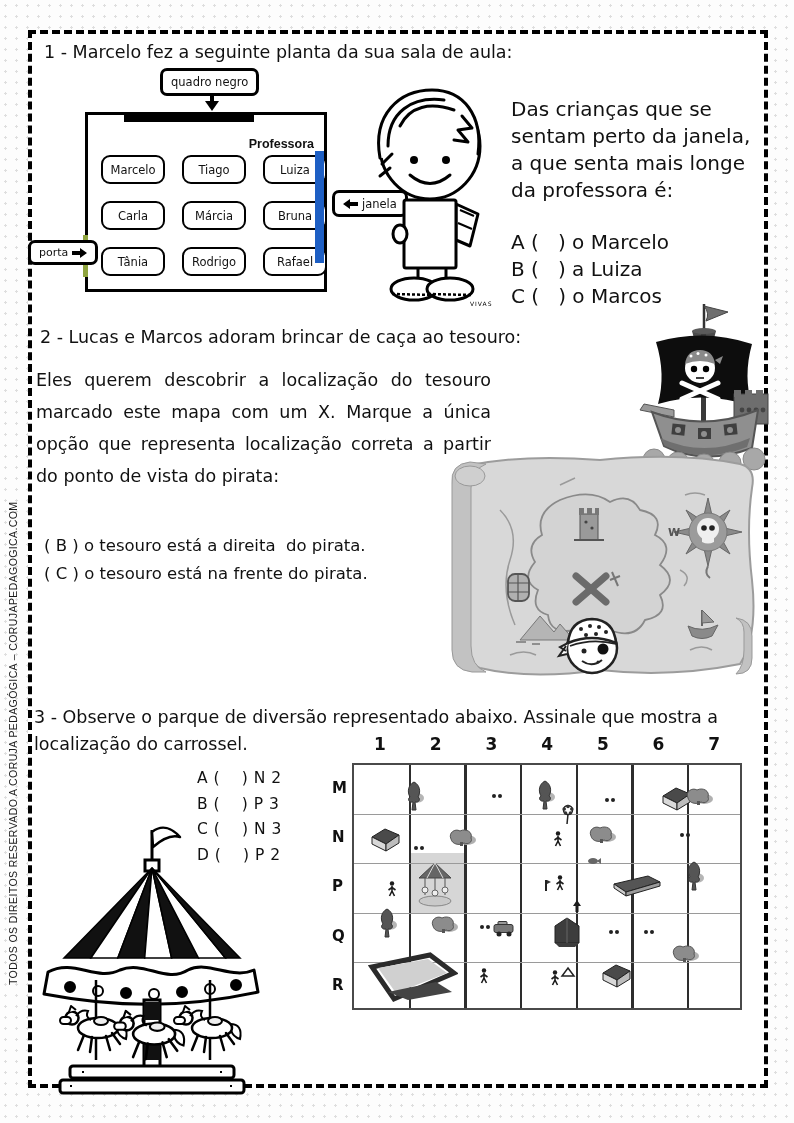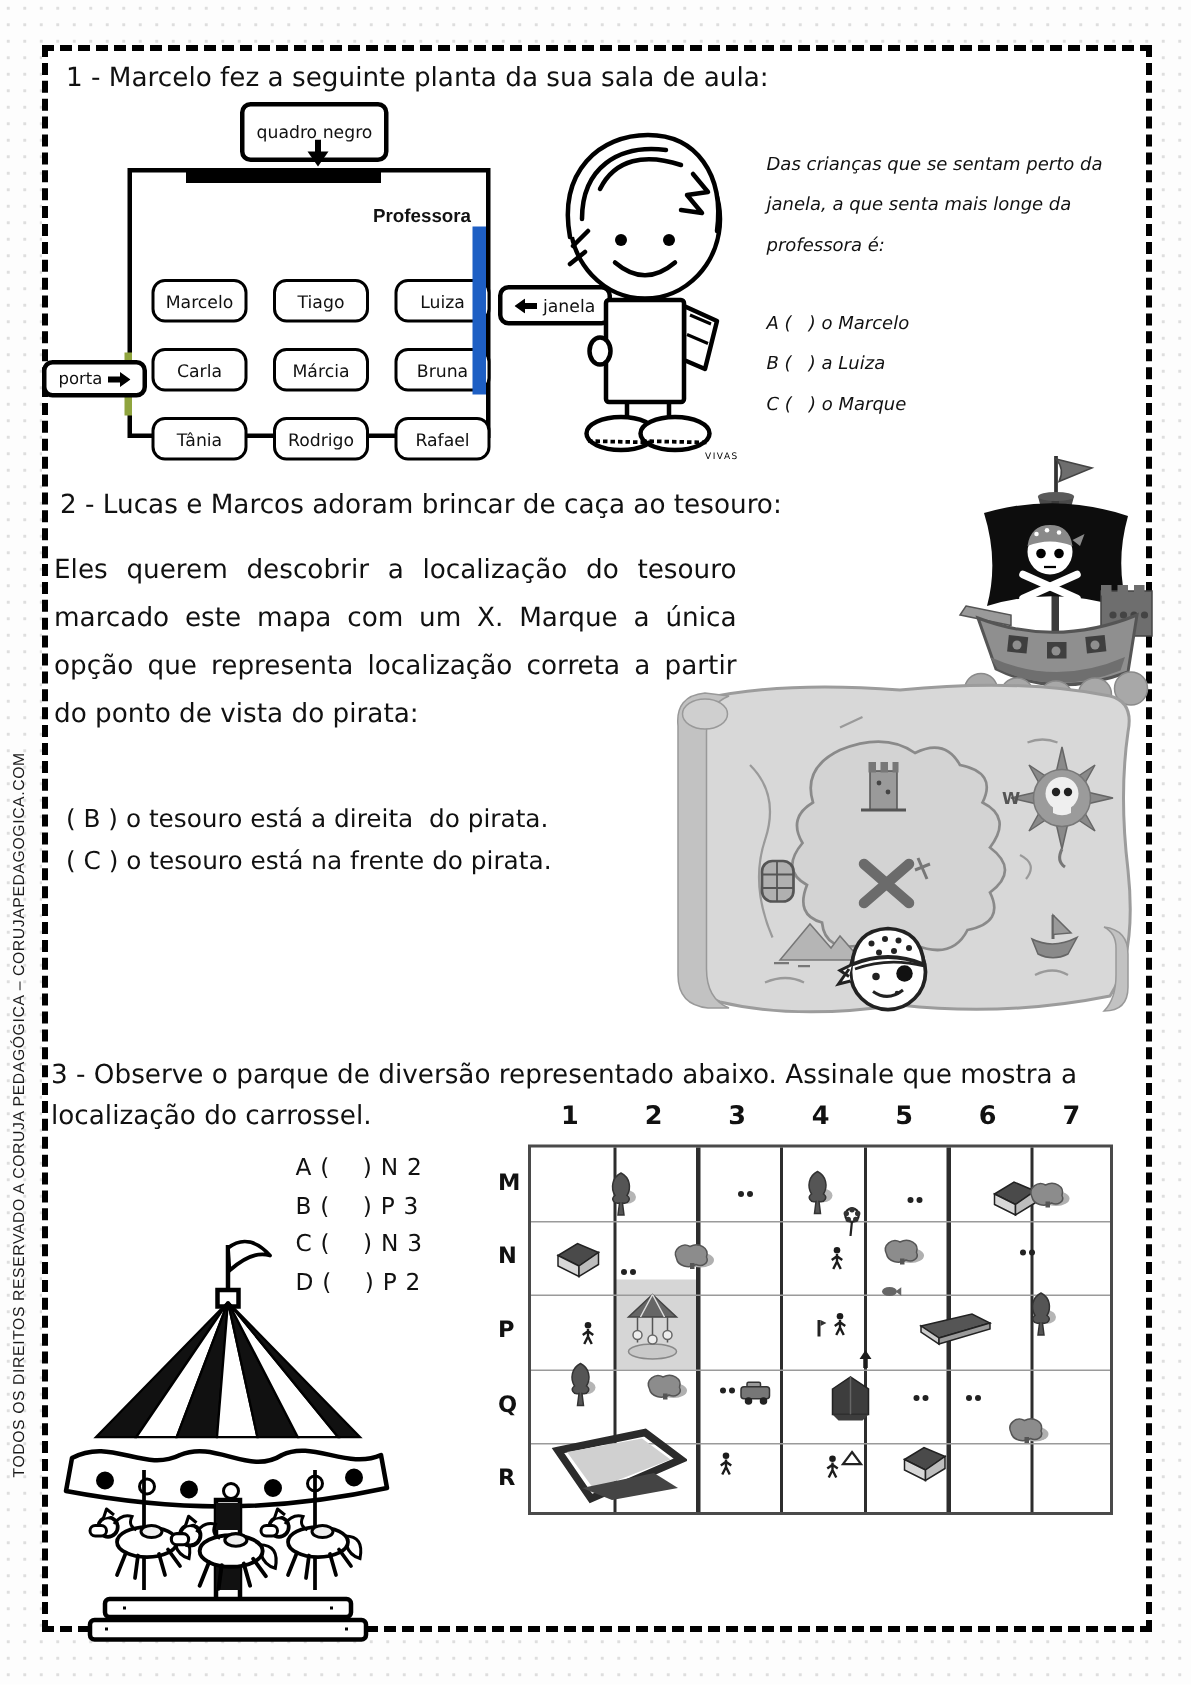--- a/index.html
+++ b/index.html
@@ -19,27 +19,27 @@
     letter-spacing:.4px; white-space:nowrap; display:flex; align-items:center; }
   .qtitle { font-size:17.5px; }
   
   .signbox { border:3px solid #000; border-radius:7px; background:#fff;
     display:flex; align-items:center; gap:4px; padding:2px 8px; font-size:11.5px; }
   .classroom { left:85px; top:112px; width:242px; height:180px;
     border:3.5px solid #000; background:#fff; }
   .blackboard { position:absolute; left:36px; top:-2px; width:130px; height:9px; background:#000; }
   .teacher { position:absolute; right:10px; top:22px; font-family:"Liberation Sans", sans-serif;
     font-weight:bold; font-size:12.5px; }
-  .desks { position:absolute; left:13px; top:71px; display:grid;
+  .desks { position:absolute; left:13px; top:40px; display:grid;
     grid-template-columns:64px 64px 64px; column-gap:11px; row-gap:11px;gap:17px; }
   .desk { width:64px; height:29px; border:2.5px solid #000; border-radius:9px;
     display:flex; align-items:center; justify-content:center; font-size:11.5px; background:#fff; }
   .window-bar { position:absolute; right:0; top:36px; width:9px; height:112px; }
   .door-bar { position:absolute; left:-5px; top:120px; width:5px; height:42px; }
-  .q1right { left:511px; top:96px; width:256px; font-size:12px; line-height:27px;font-style:italic; }
+  .q1right { left:511px; top:96px; width:256px; font-size:20px; line-height:27px; }
   .q1right .q { margin-bottom:25px; }
   .opt { white-space:pre-wrap; }
   
   .q2body { left:36px; top:364px; width:455px; font-size:17.5px; line-height:32px; text-align:justify; }
   .q2opts { left:44px; top:532px; font-size:16.5px; line-height:28px; }
   
   .q3opts { left:197px; top:766px; font-size:15.5px; line-height:25.5px; letter-spacing:.5px; }
   .parkmap { left:332px; top:734px; width:414px; height:282px; }
   .pm-col { position:absolute; top:0; width:56px; text-align:center;
     font-weight:bold; font-size:17px; }
@@ -56,21 +56,21 @@
 </style>
 </head>
 <body>
 
 <div class="frame"></div>
 
 <div class="copyright">TODOS OS DIREITOS RESERVADO A CORUJA PEDAGÓGICA – CORUJAPEDAGOGICA.COM</div>
 
 <div class="abs qtitle" style="left:44px; top:42px;">1 - Marcelo fez a seguinte planta da sua sala de aula:</div>
 
-<div class="abs signbox" style="left:160px; top:68px; height:40px;">
+<div class="abs signbox" style="left:160px; top:68px; height:28px;">
   <span>quadro negro</span>
 </div>
 <svg class="abs" style="left:204px; top:93px;" width="16" height="19" viewBox="0 0 16 19">
   <rect x="6" y="0" width="4" height="9" fill="#000"></rect>
     <polygon points="1,8 15,8 8,18" fill="#000"></polygon>
 </svg>
 
 <div class="abs classroom">
   <div class="blackboard"></div>
   <div class="teacher">Professora</div>
@@ -125,21 +125,21 @@
     <ellipse cx="84" cy="207" rx="23" ry="11"></ellipse>
     <path d="M26 212 L70 213 M62 212 L106 213" fill="none" stroke-width="2.5" stroke-dasharray="3 2"></path>
   </g>
   <text x="104" y="224" class="sig">VIVAS</text>
 </svg>
 
 <div class="abs q1right">
   <div class="q">Das crianças que se sentam perto da janela, a que  senta mais longe da professora é:</div>
   <div class="opt">A (   ) o Marcelo</div>
   <div class="opt">B (   ) a Luiza</div>
-  <div class="opt">C (   ) o Marque</div>
+  <div class="opt">C (   ) o Marcos</div>
 </div>
 
 <div class="abs qtitle" style="left:40px; top:327px;">2 - Lucas e Marcos adoram brincar de caça ao tesouro:</div>
 <div class="abs q2body">Eles querem descobrir a localização do tesouro marcado este mapa com um X. Marque a única opção que representa  localização correta a partir do ponto de vista do pirata:</div>
 <div class="abs q2opts">
   <div class="opt">( B ) o tesouro está a direita  do pirata.</div>
   <div class="opt">( C ) o tesouro está na frente do pirata.</div>
 </div>
 
 <svg class="abs" style="left:630px; top:298px;" width="148" height="176" viewBox="0 0 148 176">

